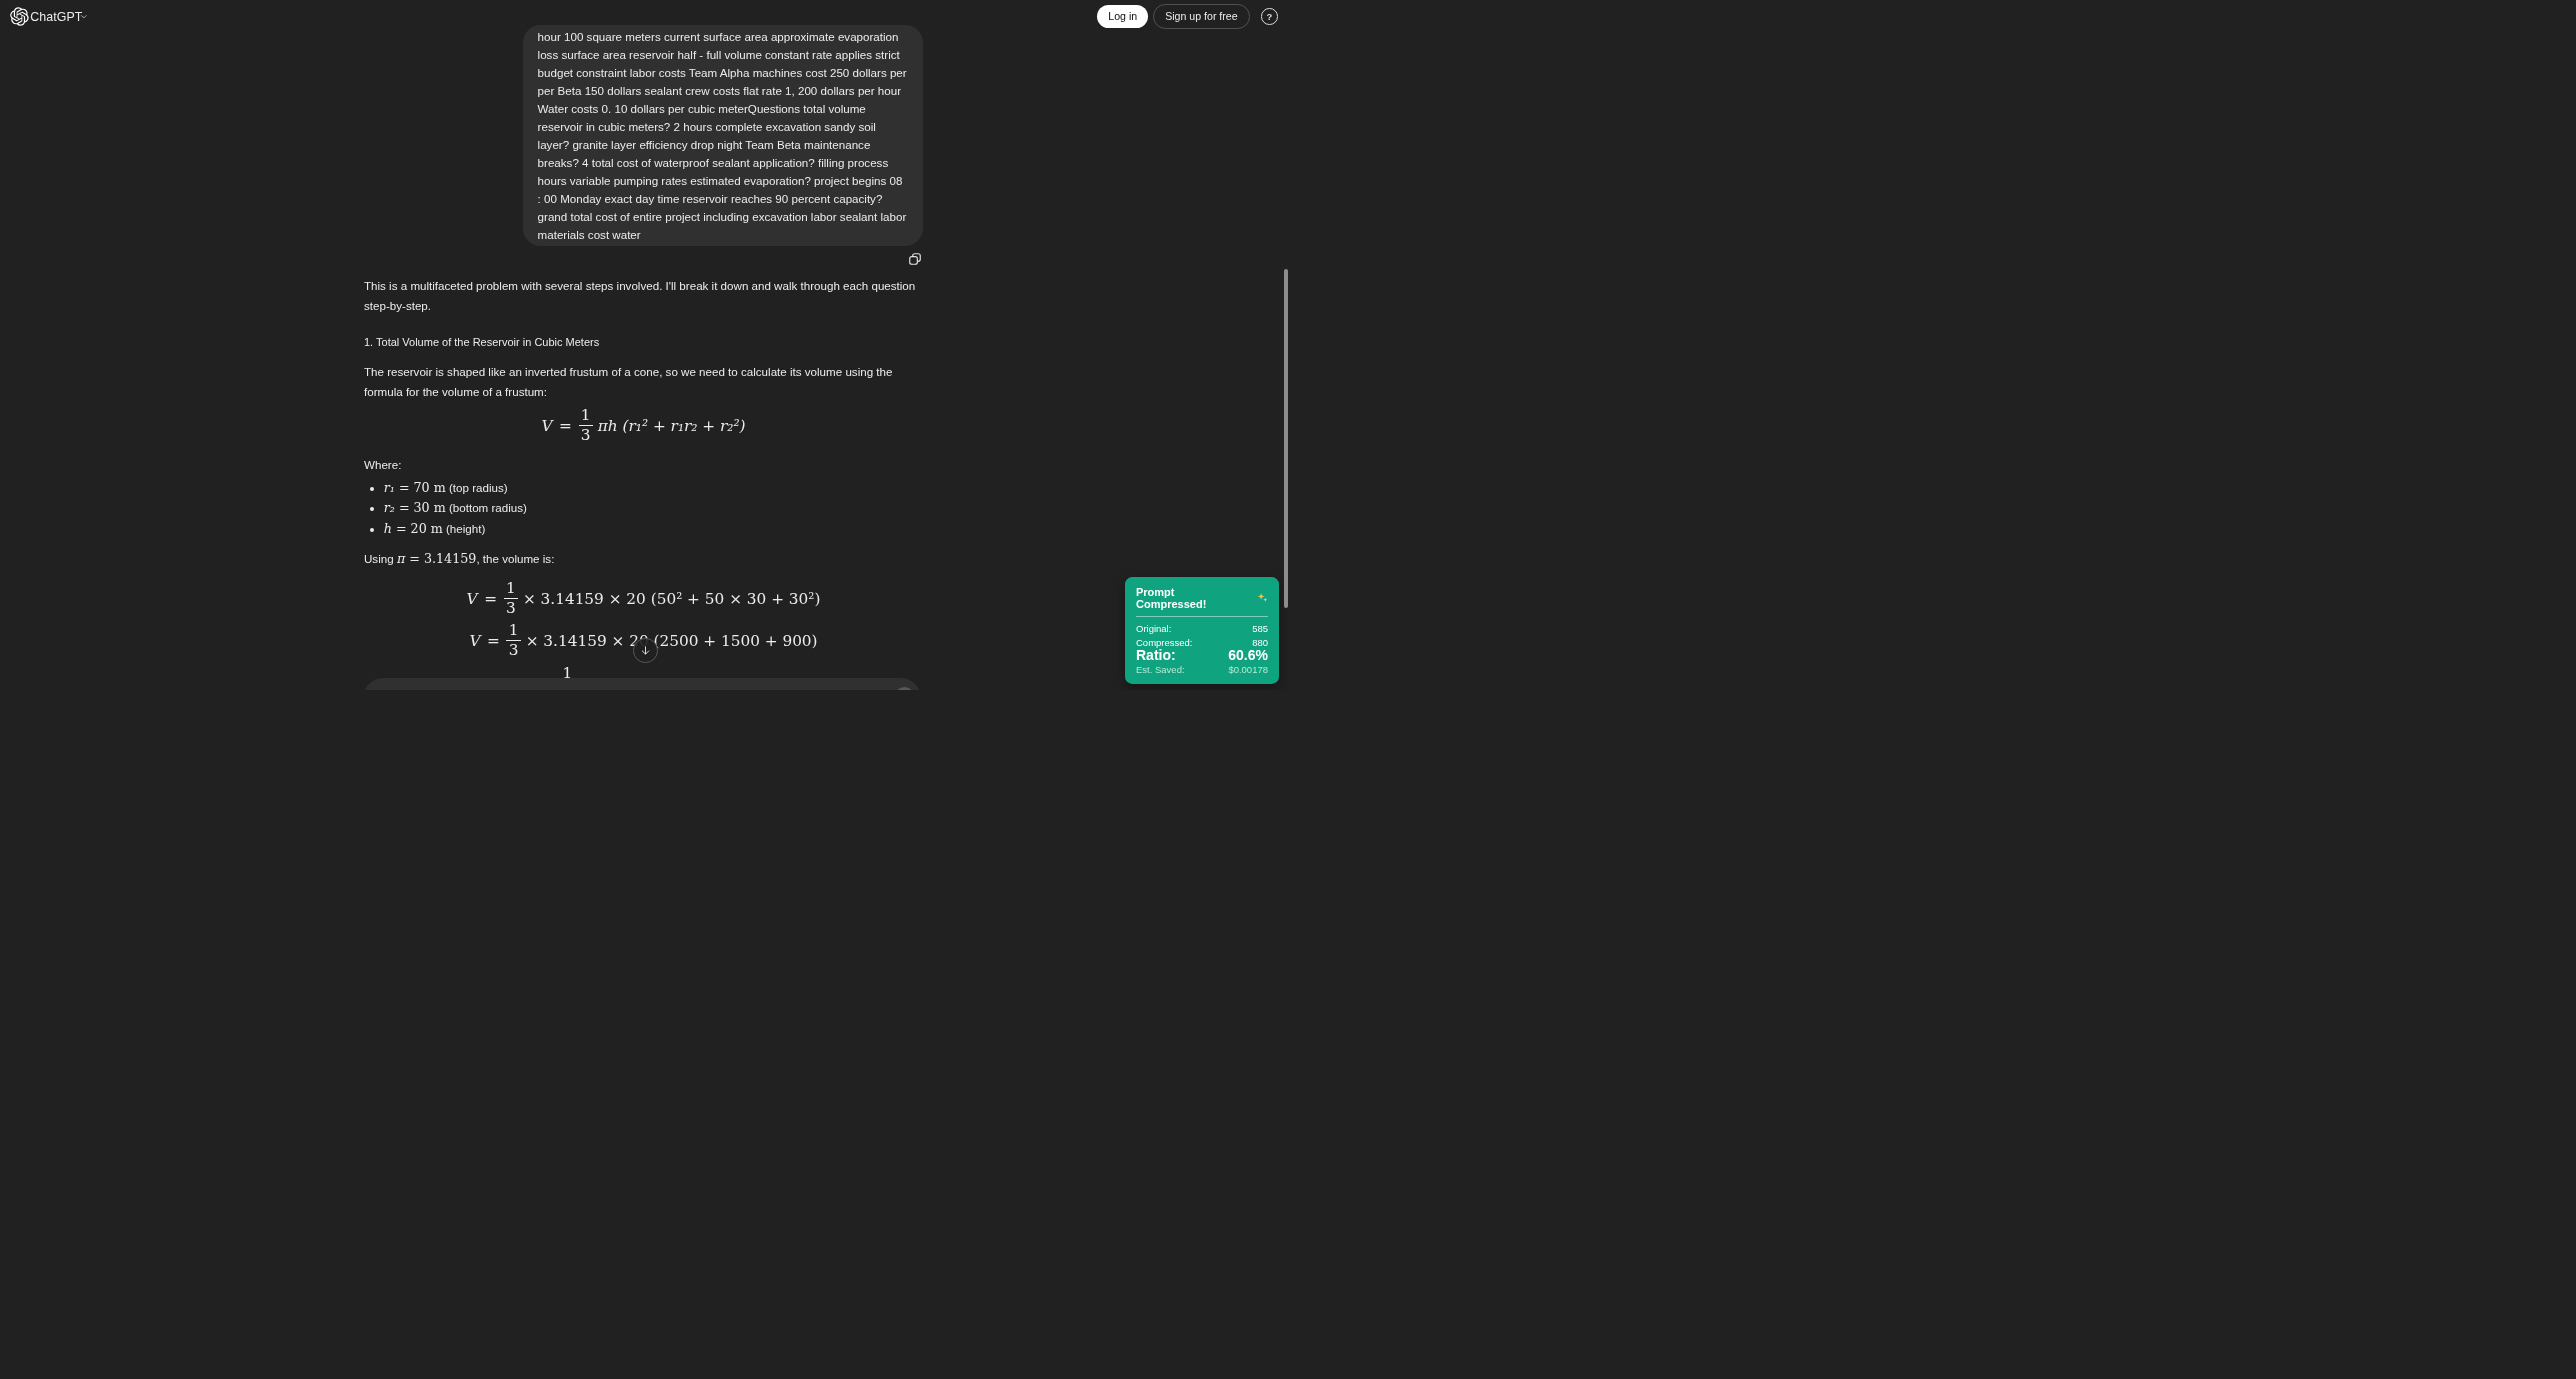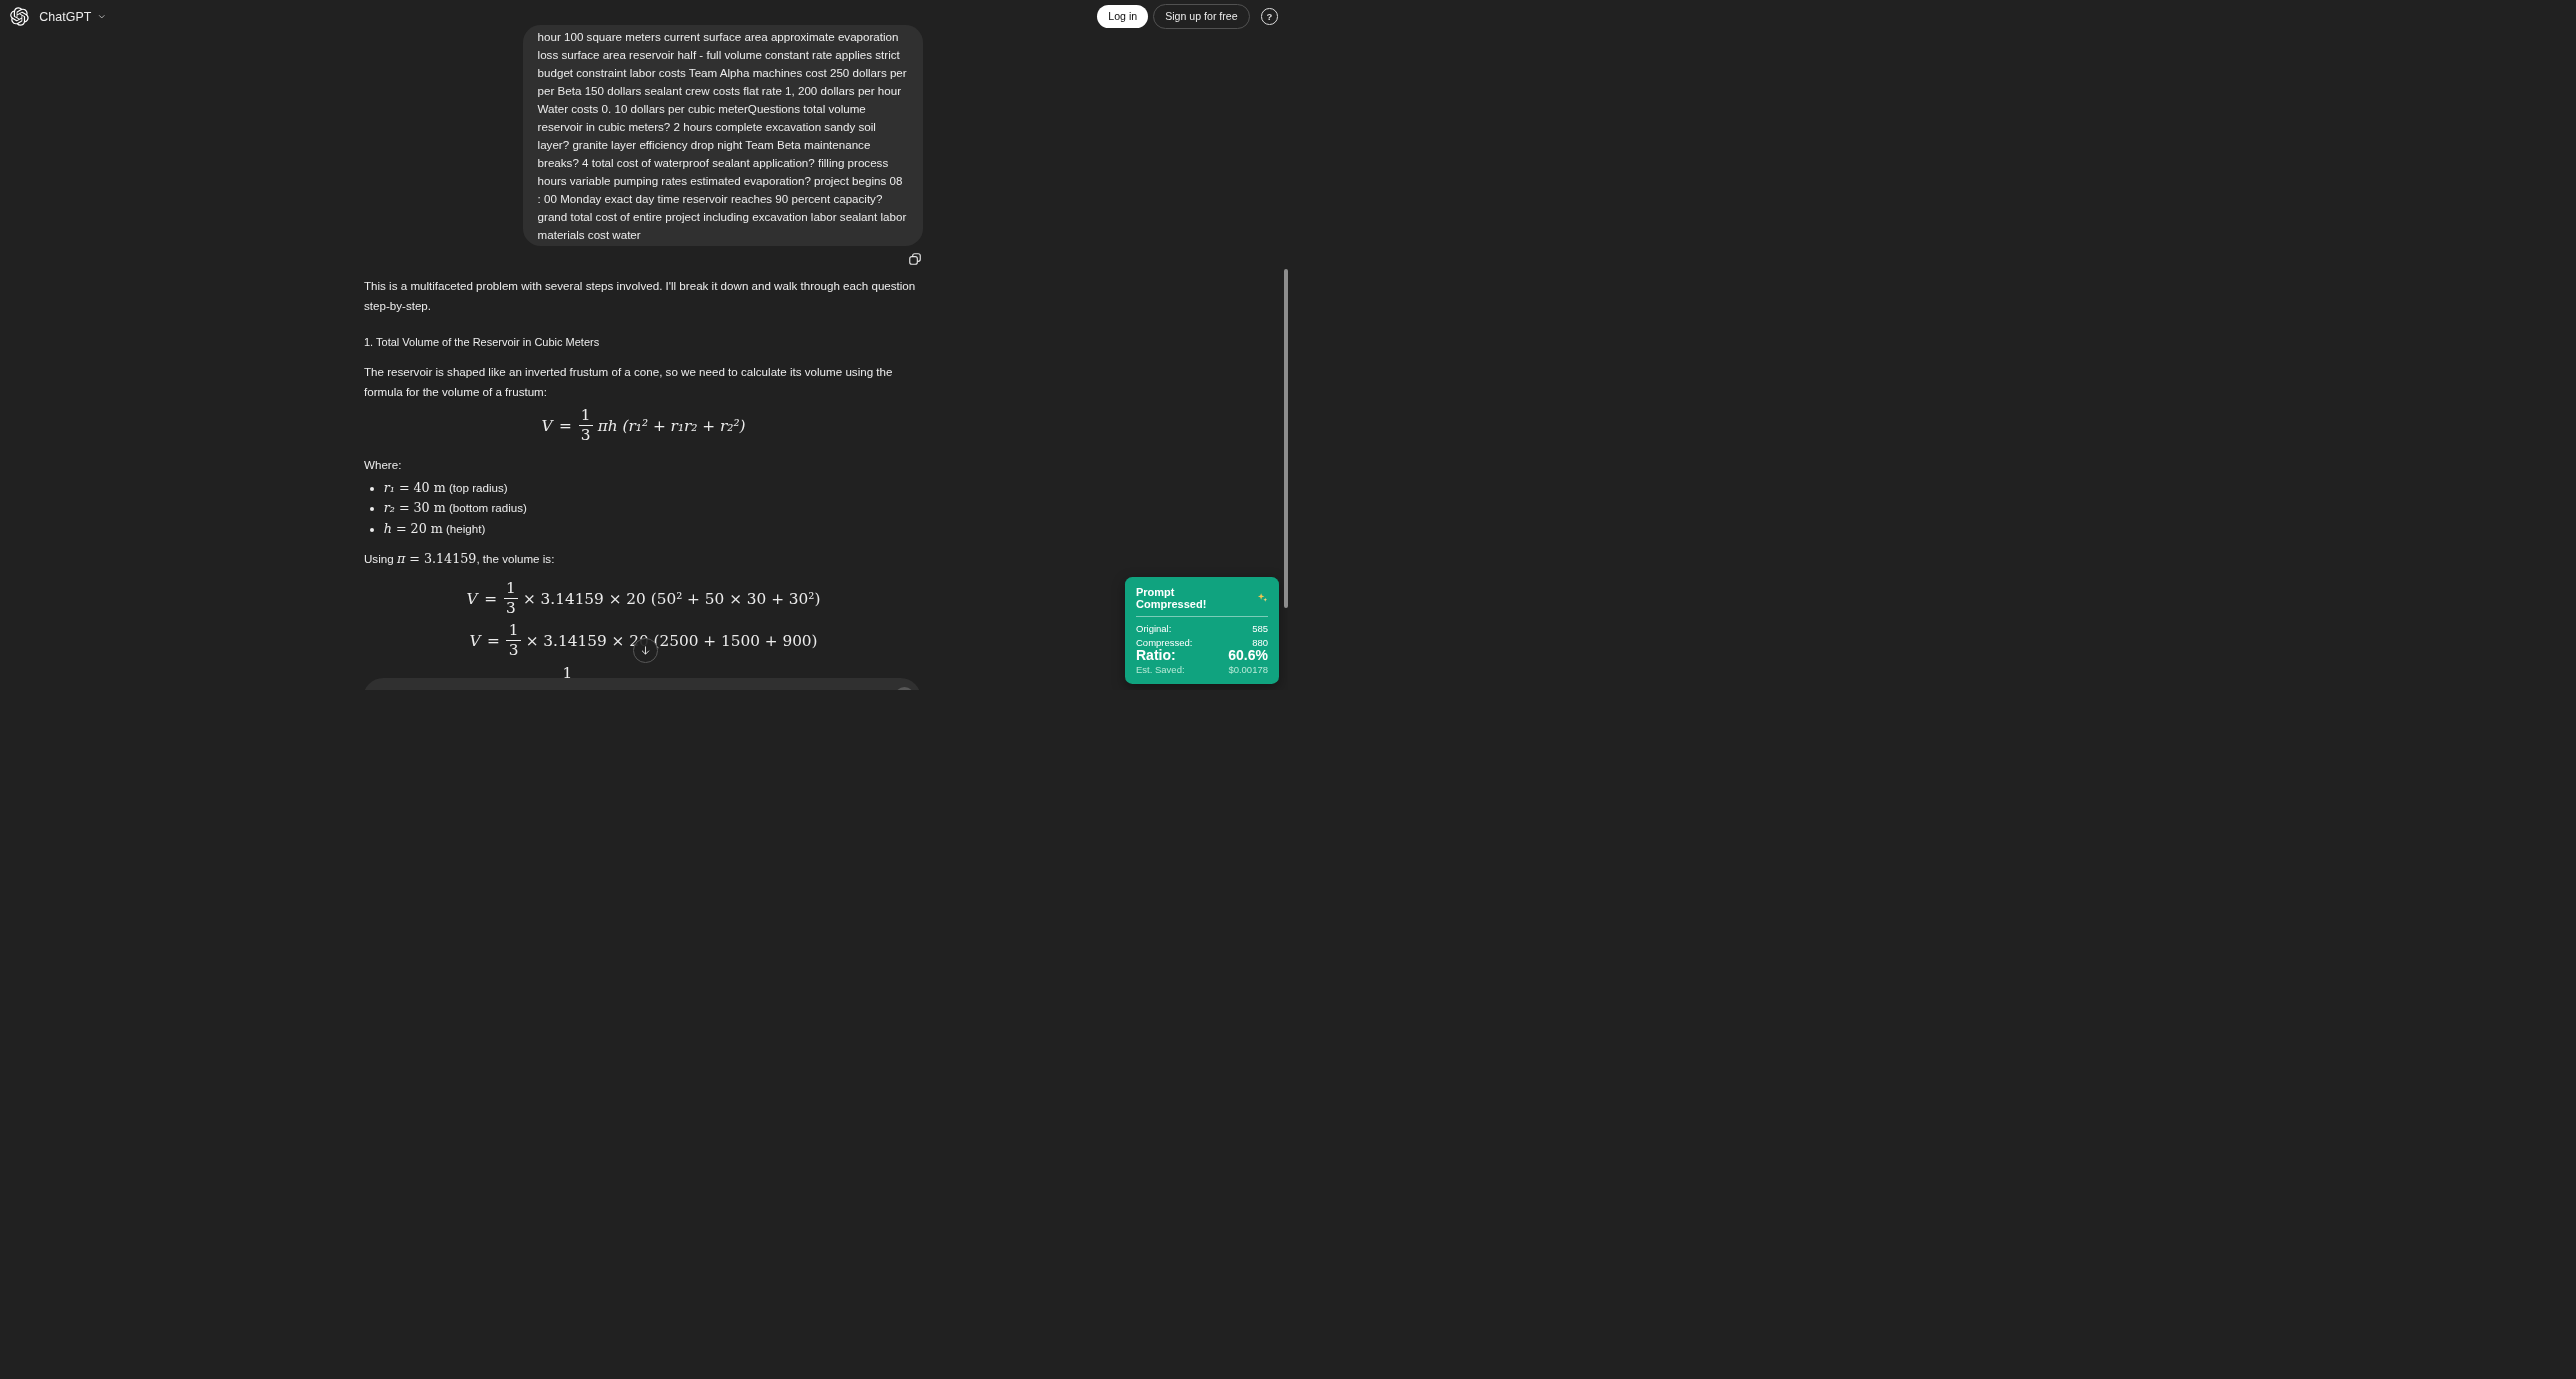--- a/index.html
+++ b/index.html
@@ -3,21 +3,21 @@
 <meta charset="utf-8">
 <style>
   html,body{margin:0;padding:0;}
   body{
     width:1288px;height:690px;overflow:hidden;position:relative;
     background:#212121;color:#ececec;
     font-family:"Liberation Sans",sans-serif;
   }
   
   .header{position:absolute;top:0;left:0;right:0;height:33px;display:flex;align-items:center;padding:0 10.2px;z-index:15;}
-  .brand{display:flex;align-items:center;gap:10px;cursor:pointer;}
+  .brand{display:flex;align-items:center;gap:1px;cursor:pointer;}
   .brand .logo{width:19px;height:19px;display:block;}
   .brand .title{font-size:12.4px;font-weight:500;color:#ececec;letter-spacing:0.1px;}
   .brand .chev{margin-left:-4.4px;display:flex;align-items:center;}
   .header-right{margin-left:auto;display:flex;align-items:center;gap:5px;}
   .btn-pill{font-family:inherit;font-size:10.6px;font-weight:500;border-radius:727px;padding:5.8px 11px;line-height:1;cursor:pointer;}
   .btn-login{background:#ffffff;color:#0d0d0d;border:none;}
   .btn-signup{background:transparent;color:#ececec;border:0.7px solid #515151;}
   .help-circle{width:14.6px;height:14.6px;margin-left:6.6px;border:1.5px solid #dcdcdc;border-radius:50%;
     display:flex;align-items:center;justify-content:center;font-size:9.5px;font-weight:700;color:#dcdcdc;cursor:pointer;}
   
@@ -131,21 +131,21 @@
       <span class="frac">
         <span class="num">1</span>
         <span class="den">3</span>
       </span>
       <span class="tail-it">πh (r₁² + r₁r₂ + r₂²)</span>
     </div>
 
     <p>Where:</p>
 
     <ul>
-      <li><span class="imath"><span class="ivar">r₁</span><span> = 40 m</span></span><span> (top radius)</span></li>
+      <li><span class="imath"><span class="ivar">r₁</span><span> = 70 m</span></span><span> (top radius)</span></li>
       <li><span class="imath"><span class="ivar">r₂</span><span> = 30 m</span></span><span> (bottom radius)</span></li>
       <li><span class="imath"><span class="ivar">h</span><span> = 20 m</span></span><span> (height)</span></li>
     </ul>
 
     <p><span>Using </span><span class="imath"><span class="ivar">π</span><span> = 3.14159</span></span><span>, the volume is:</span></p>
 
     <div class="formula f-s1">
       <span class="mvar">V</span>
       <span class="mrel">=</span>
       <span class="frac">

